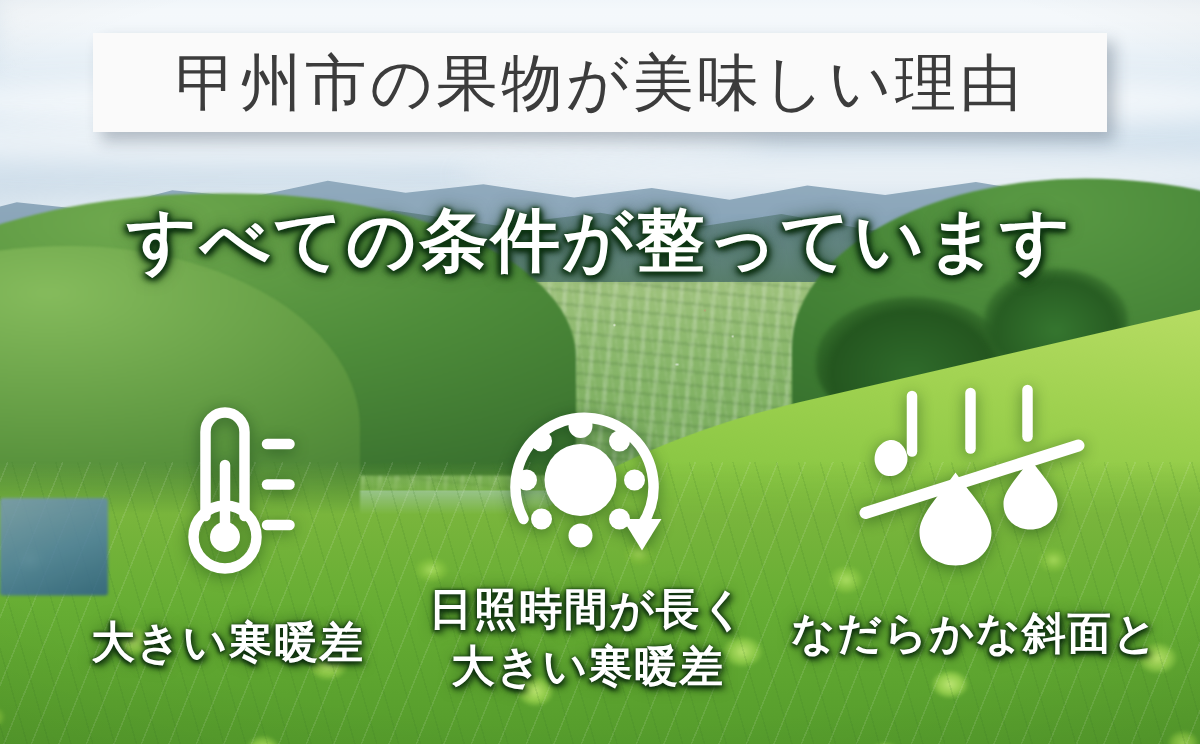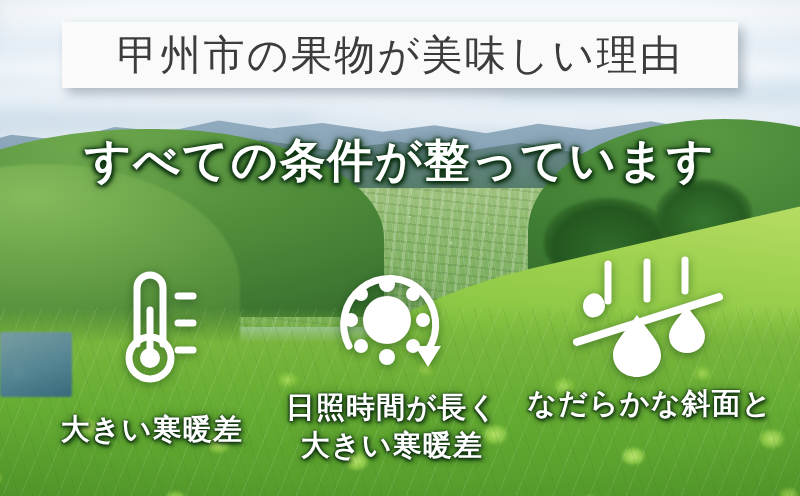--- a/index.html
+++ b/index.html
@@ -243,21 +243,21 @@
     line-height:1.32;
     letter-spacing:.04em;
     text-shadow:
       0 0 2px rgba(12,50,16,.95),
       2px 2px 4px rgba(8,38,12,.95),
       -1px 1px 3px rgba(8,38,12,.85),
       0 0 10px rgba(10,45,14,.6);
   }
   .f1 .cap{font-size:29px;margin-top:22px;}
   .f2 .cap{font-size:29px;margin-top:6px;}
-  .f3 .cap{font-size:29px;margin-top:4px;}
+  .f3 .cap{font-size:29px;margin-top:24px;}
   .cap span{display:block;}
 
   svg{display:block;overflow:visible;}
   .ico{filter:drop-shadow(0 2px 5px rgba(0,40,10,.45));}
 </style>
 </head>
 <body>
 
 <div class="stage">
 

